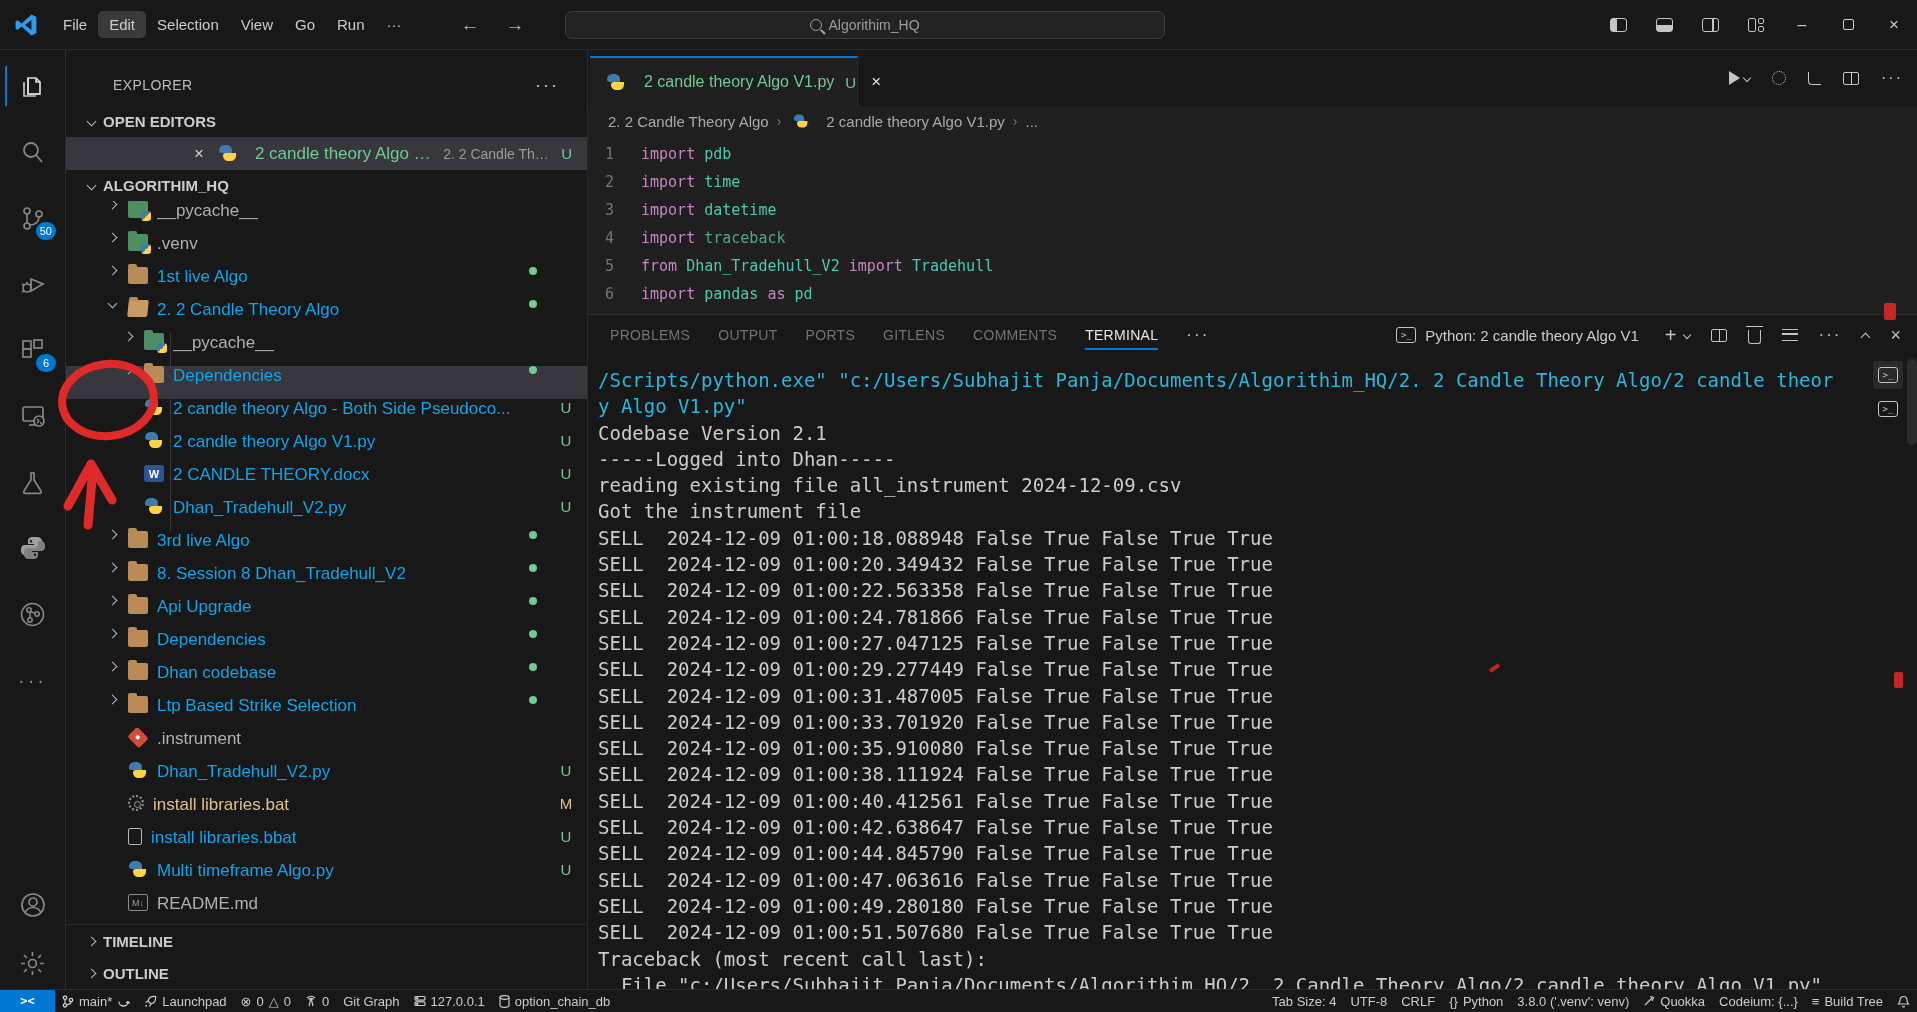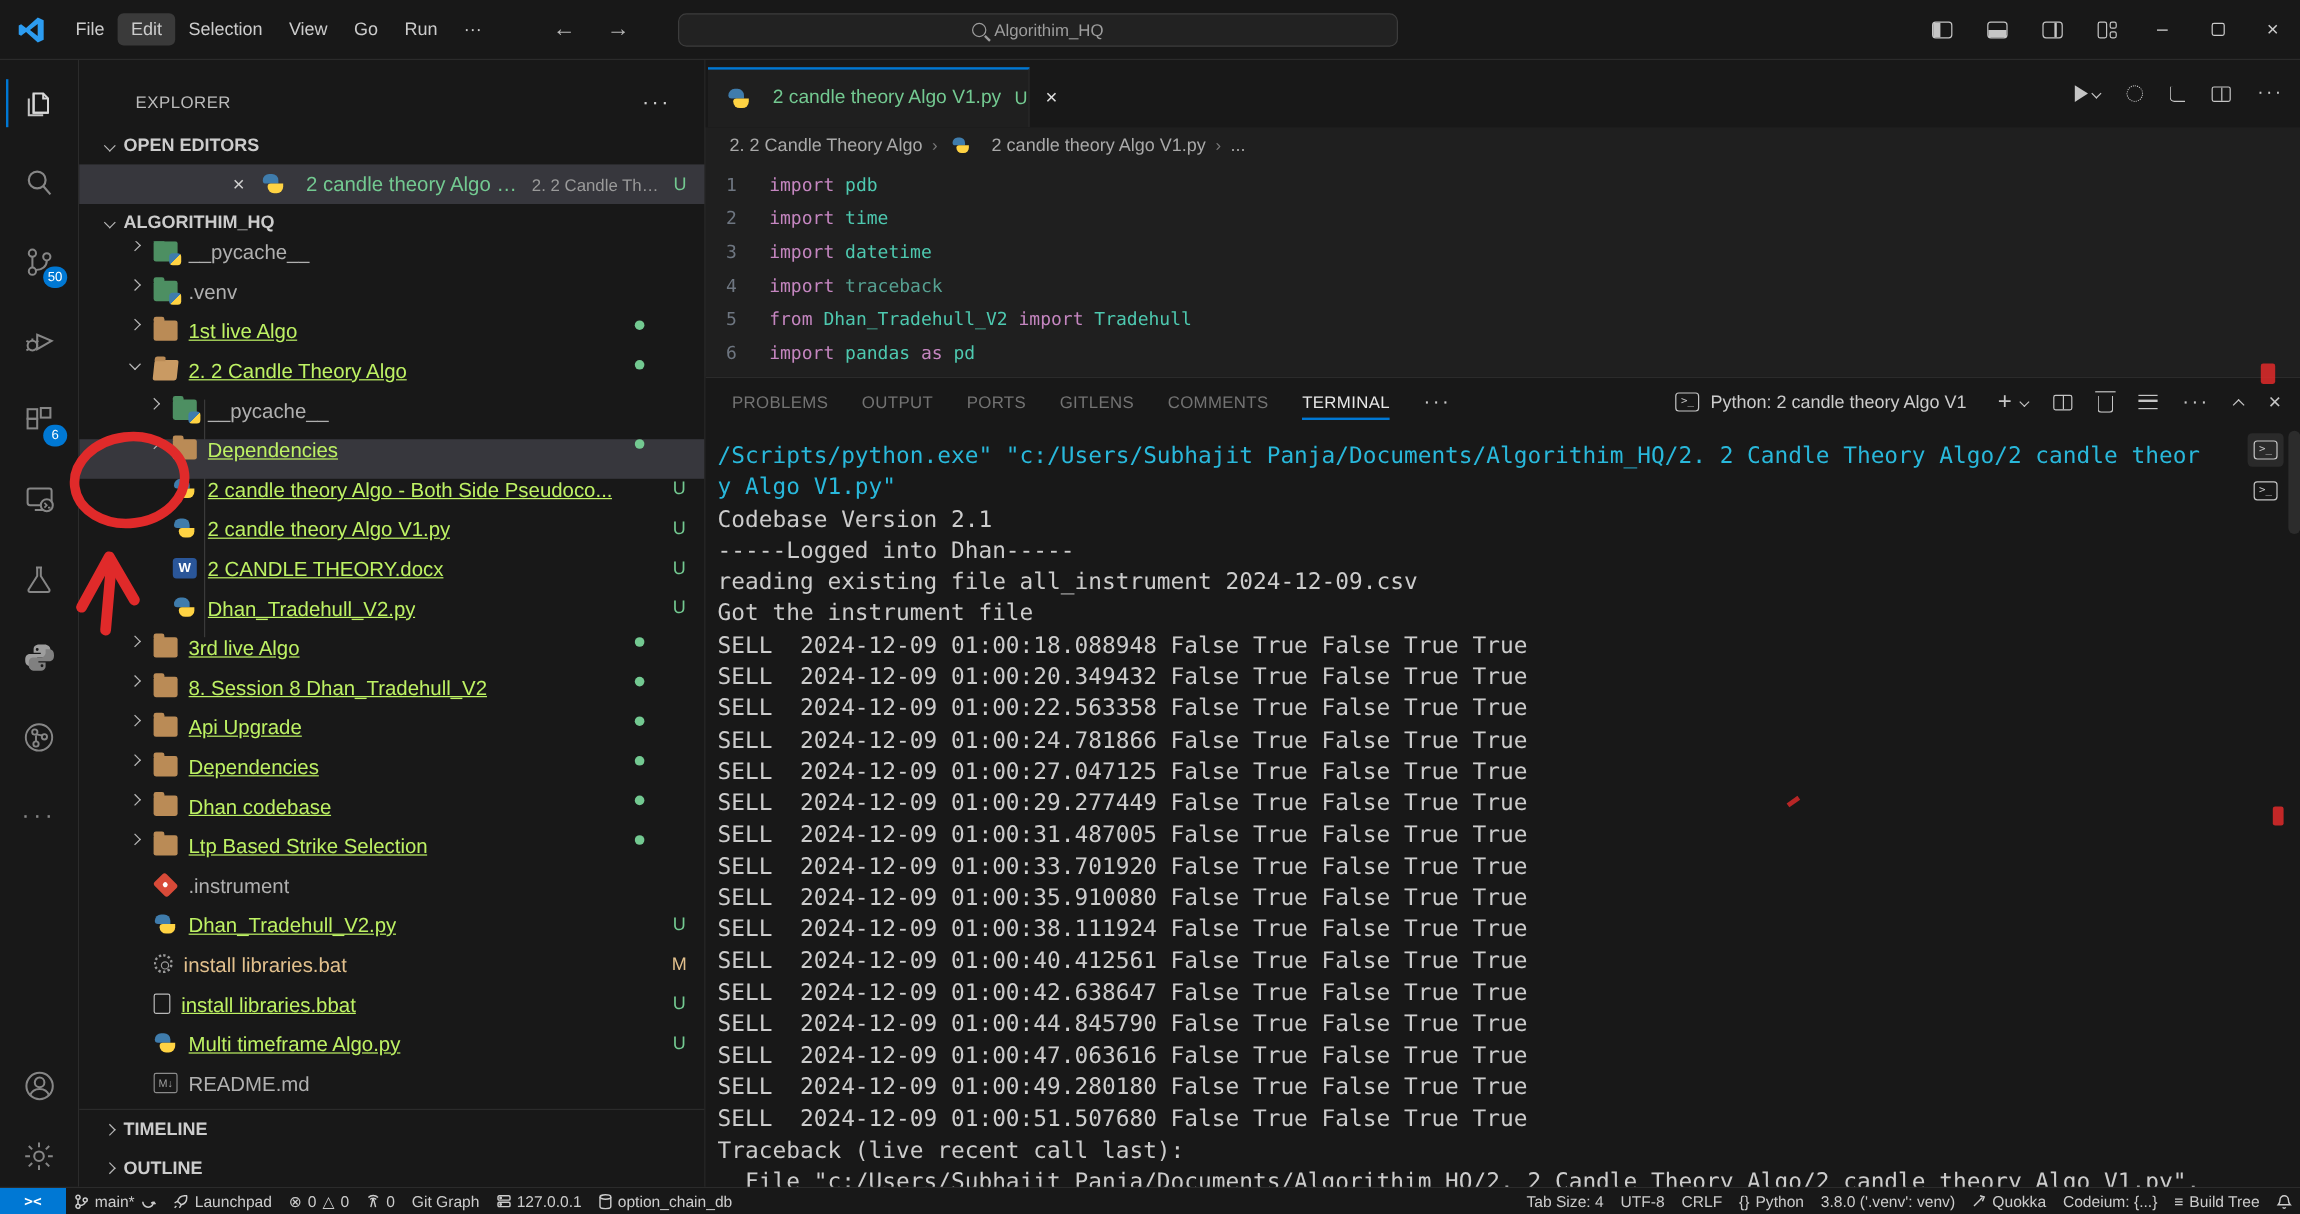--- a/index.html
+++ b/index.html
@@ -72,21 +72,21 @@
   .row { height:33px; display:flex; align-items:flex-start; padding-left:43px; position:relative; cursor:default; }
   .row[data-level="2"] { padding-left:59px; }
   .row[data-sel="1"] { background:#37373d; }
   .chev { width:17px; flex:none; display:flex; align-items:center; justify-content:flex-start; }
   .row[data-chev="r"] .chev::before { content:""; width:6px; height:6px;
     border-right:1.7px solid #b8b8b8; border-bottom:1.7px solid #b8b8b8; transform:rotate(-45deg); }
   .row[data-chev="d"] .chev::before { content:""; width:6px; height:6px;
     border-right:1.7px solid #b8b8b8; border-bottom:1.7px solid #b8b8b8; transform:rotate(45deg); }
   .ficon { width:20px; height:17px; margin:0 9px 0 2px; flex:none; position:relative; }
   .flabel { font-size:17px; white-space:nowrap; overflow:hidden; text-overflow:ellipsis; }
-  .row[data-color="green"] .flabel { color:#bef264;text-decoration:underline; }
+  .row[data-color="green"] .flabel { color:#0ea5e9; }
   .row[data-color="gray"]  .flabel { color:#b0b0b0; }
   .row[data-color="orange"] .flabel { color:#e2c08d; }
   .rspace { margin-left:auto; }
   .gitdot { display:none; width:8px; height:8px; border-radius:50%; background:#73c991; margin-right:22px; }
   .row[data-dot="1"] .gitdot { display:inline-block; }
   .fbadge { margin-right:14px; font-size:15px; width:14px; text-align:center; }
   .row[data-color="green"] .fbadge { color:#73c991; }
   .row[data-color="orange"] .fbadge { color:#e2c08d; }
 
   
@@ -655,21 +655,21 @@
             <div class="tline">SELL  2024-12-09 01:00:31.487005 False True False True True</div>
             <div class="tline">SELL  2024-12-09 01:00:33.701920 False True False True True</div>
             <div class="tline">SELL  2024-12-09 01:00:35.910080 False True False True True</div>
             <div class="tline">SELL  2024-12-09 01:00:38.111924 False True False True True</div>
             <div class="tline">SELL  2024-12-09 01:00:40.412561 False True False True True</div>
             <div class="tline">SELL  2024-12-09 01:00:42.638647 False True False True True</div>
             <div class="tline">SELL  2024-12-09 01:00:44.845790 False True False True True</div>
             <div class="tline">SELL  2024-12-09 01:00:47.063616 False True False True True</div>
             <div class="tline">SELL  2024-12-09 01:00:49.280180 False True False True True</div>
             <div class="tline">SELL  2024-12-09 01:00:51.507680 False True False True True</div>
-            <div class="tline">Traceback (live recent call last):</div>
+            <div class="tline">Traceback (most recent call last):</div>
             <div class="tline">  File "c:/Users/Subhajit Panja/Documents/Algorithim_HQ/2. 2 Candle Theory Algo/2 candle theory Algo V1.py",</div>
           </div>
         <div class="term-strip">
           <span class="strip-btn" data-active="1">
               <span class="term-ic">&gt;_</span>
             </span>
           <span class="strip-btn">
               <span class="term-ic">&gt;_</span>
             </span>
         </div>

